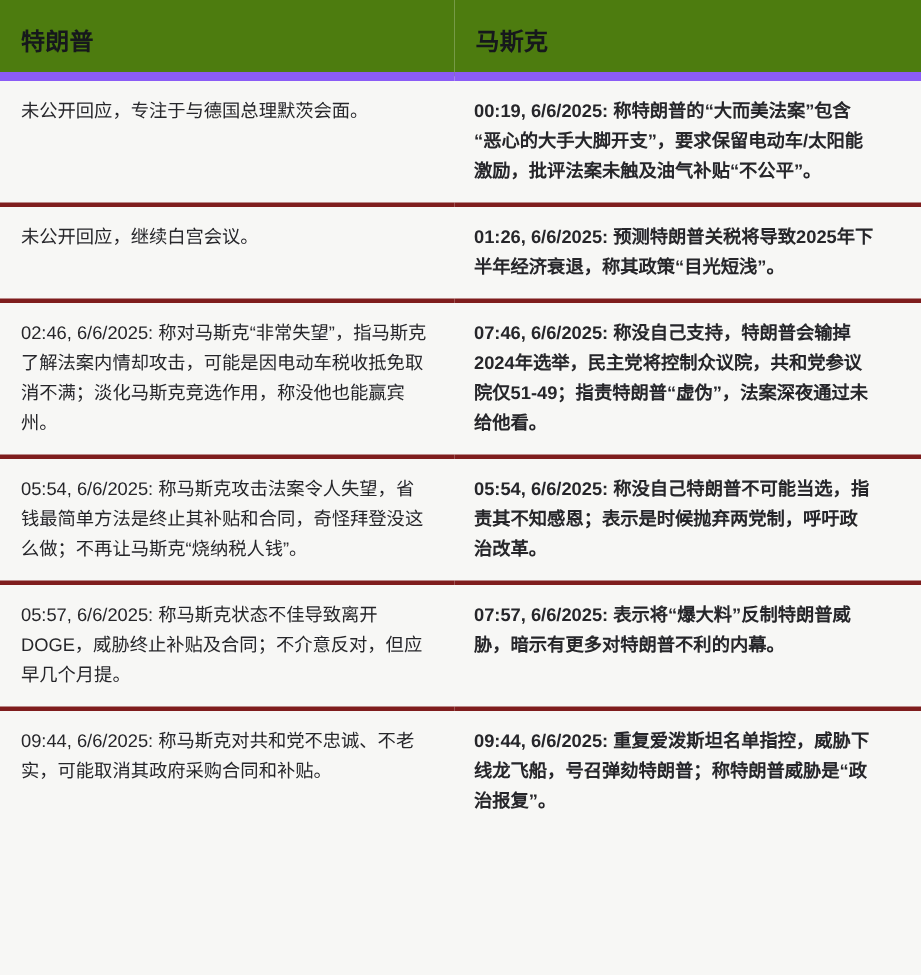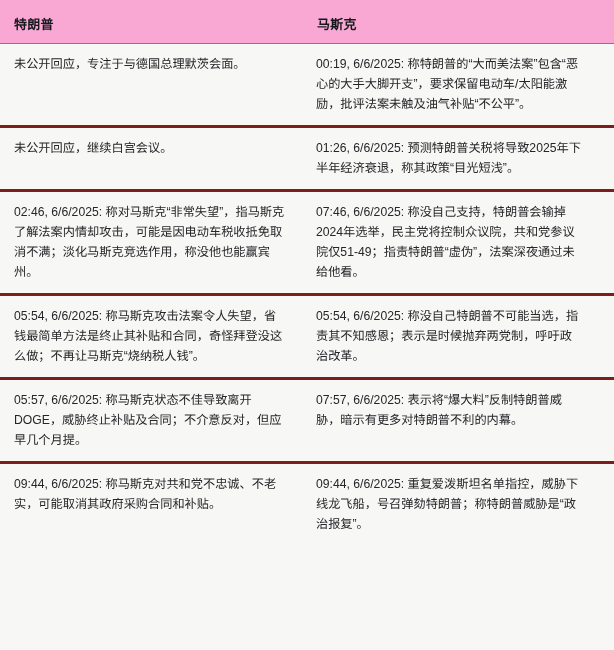--- a/index.html
+++ b/index.html
@@ -19,46 +19,47 @@
   #comparison-table {
     width: 614px;
     border-collapse: collapse;
     table-layout: fixed;
   }
   #comparison-table col.col-left  { width: 303px; }
   #comparison-table col.col-right { width: 311px; }
 
   thead th {
     text-align: left;
-    font-size: 13px;
+    font-size: 16px;
     font-weight: bold;
     color: #16181c;
     padding: 14px 14px 10px 14px;
     vertical-align: top;
     letter-spacing: 0.2px;
-    background: #f9a8d4;
+    background: #4d7c0f;
   }
 
   tbody td {
     vertical-align: top;
     font-size: 12.2px;
     line-height: 20px;
     color: #26262a;
     padding: 10px 16px 11px 14px;
     border-top: 3px solid #7f1d1d;
     background: #f7f7f5;
     word-break: break-word;
     overflow-wrap: break-word;
   }
   tbody td.cell-right {
     padding-left: 13px;
     padding-right: 30px;
+    font-weight: bold;
   }
   tbody tr:first-child td {
-    border-top: 1px solid #8b5cf6;
+    border-top: 6px solid #8b5cf6;
     margin-left: 39px;
   }
 </style>
 </head>
 <body>
 
 <table id="comparison-table">
   <colgroup>
     <col class="col-left">
     <col class="col-right">

